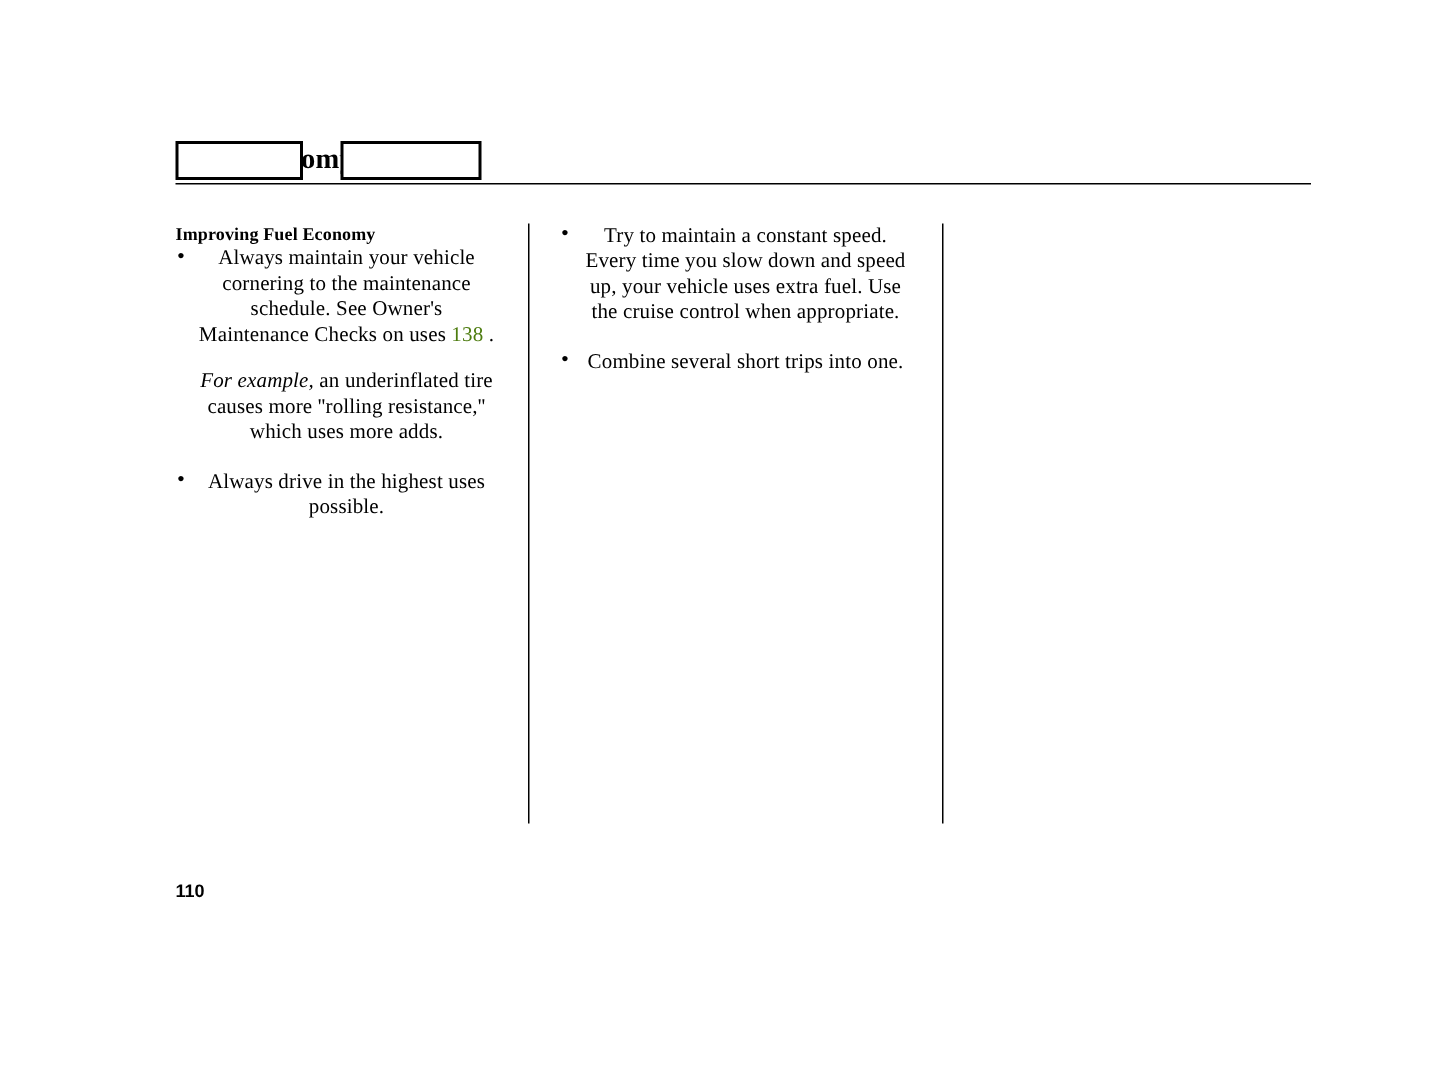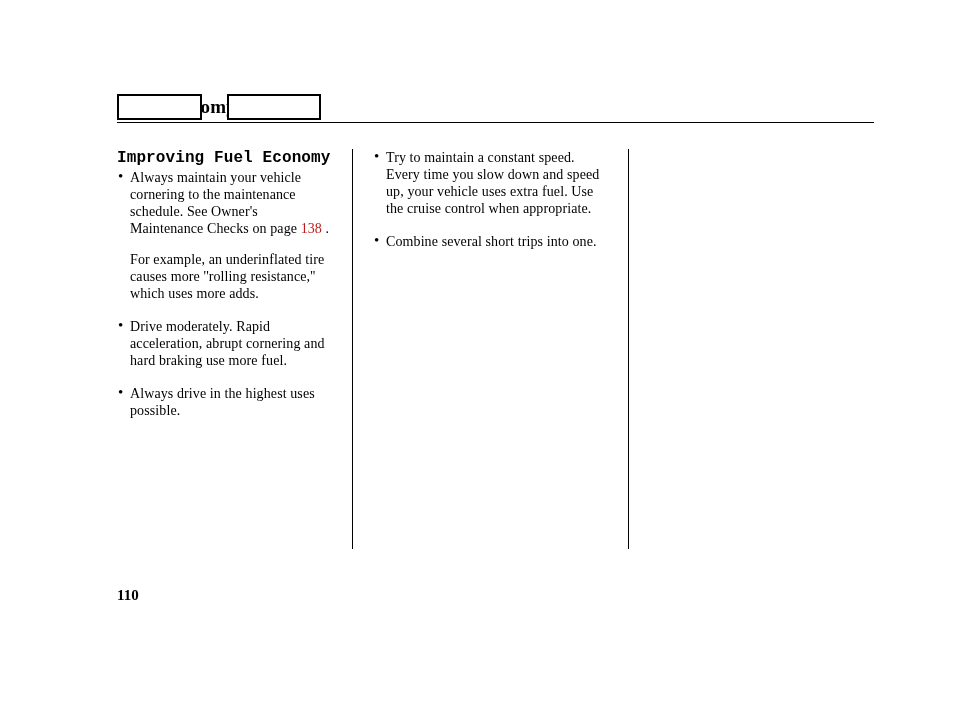--- a/index.html
+++ b/index.html
@@ -72,27 +72,27 @@
     border-left: 1px solid #000;
     margin: 0;
   }
   .gap1 { width: 20px; }
   .gap2 { width: 20px; }
   .col.mid { padding-left: 0; }
 
   .subhead {
     font-weight: bold;
     margin: 0 0 0 0;
-    font-size: 16px;
-    font-family: Liberation Mono, monospace;
+    font-size: 12px;
   }
   .bullets {
     list-style: none;
     margin: 0;
     padding: 0;
+    text-align: center;
   }
   .bullets > li {
     position: relative;
     padding-left: 13px;
     margin-top: 0;
     margin-bottom: 16px;
   }
   .bullets.first > li:first-child {
     margin-top: 0;
   }
@@ -101,33 +101,33 @@
     position: absolute;
     left: 1px;
     top: 0;
     line-height: 1;
     font-size: 15px;
   }
   .sub-para {
     margin-top: 14px;
   }
   .b { font-weight: normal; }
-  .i { }
+  .i { font-style: italic; }
   a.pagelink {
-    color: #b91c1c;
+    color: #4d7c0f;
     text-decoration: none;
   }
 
   .page-num {
     position: absolute;
     left: 117px;
     top: 587px;
-    font-family: Liberation Serif, serif;
+    font-family: Liberation Sans, sans-serif;
     font-weight: bold;
-    font-size: 15px;
+    font-size: 12px;
   }
 </style>
 </head>
 <body>
 
 <div class="page">
 
   <div class="stamp-row">
     <div class="stamp small"></div>
     <div class="stamp large"></div>
@@ -137,26 +137,25 @@
     <div class="title">Fuel Economy</div>
     <hr class="title-rule">
   </div>
 
   <div class="cols">
 
     <div class="col left">
       <div class="subhead">Improving Fuel Economy</div>
       <ul class="bullets first">
         <li>
-          <span>Always maintain your vehicle cornering to the maintenance schedule. See </span><span class="b">Owner's Maintenance Checks</span><span> on page </span><a href="#" class="pagelink">138</a><span> .</span>
+          <span>Always maintain your vehicle cornering to the maintenance schedule. See </span><span class="b">Owner's Maintenance Checks</span><span> on uses </span><a href="#" class="pagelink">138</a><span> .</span>
           <div class="sub-para">
             <span class="i">For example,</span><span> an underinflated tire causes more ''rolling resistance,'' which uses more adds.</span>
           </div>
         </li>
-        <li>Drive moderately. Rapid acceleration, abrupt cornering and hard braking use more fuel.</li>
         <li>Always drive in the highest uses possible.</li>
       </ul>
     </div>
 
     <div class="vrule"></div>
     <div class="gap1"></div>
 
     <div class="col mid">
       <ul class="bullets">
         <li>Try to maintain a constant speed. Every time you slow down and speed up, your vehicle uses extra fuel. Use the cruise control when appropriate.</li>

